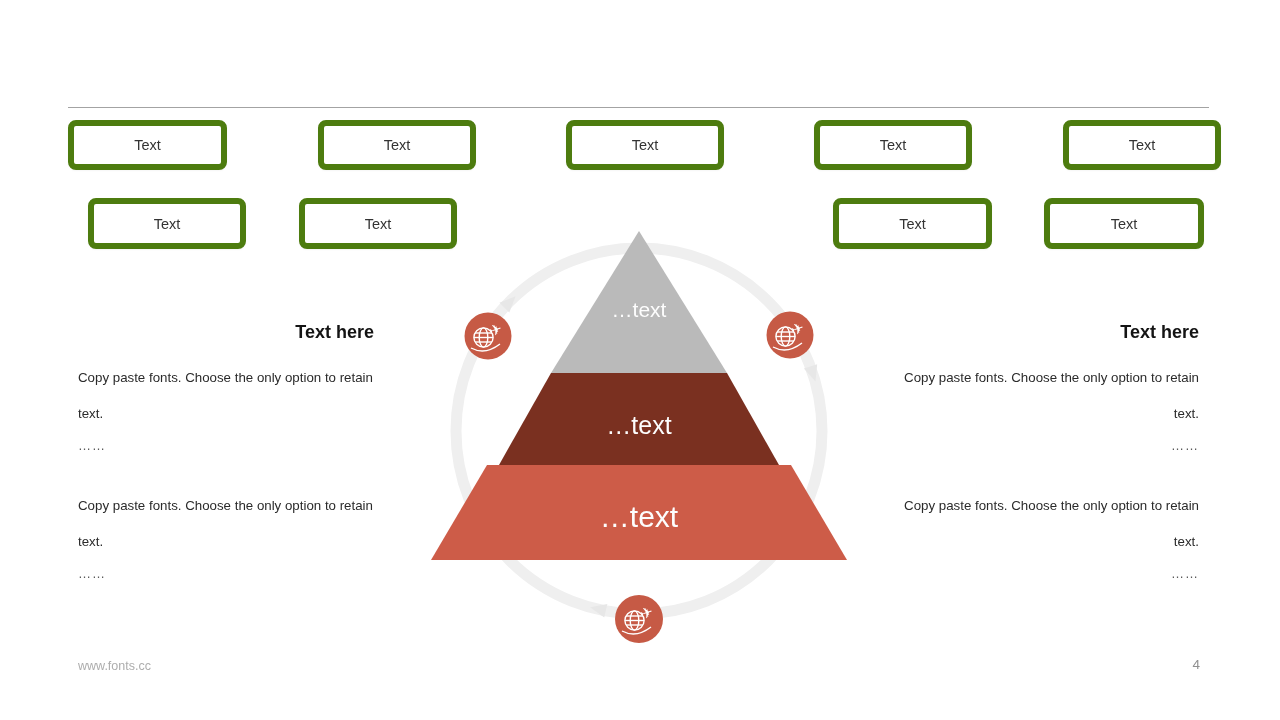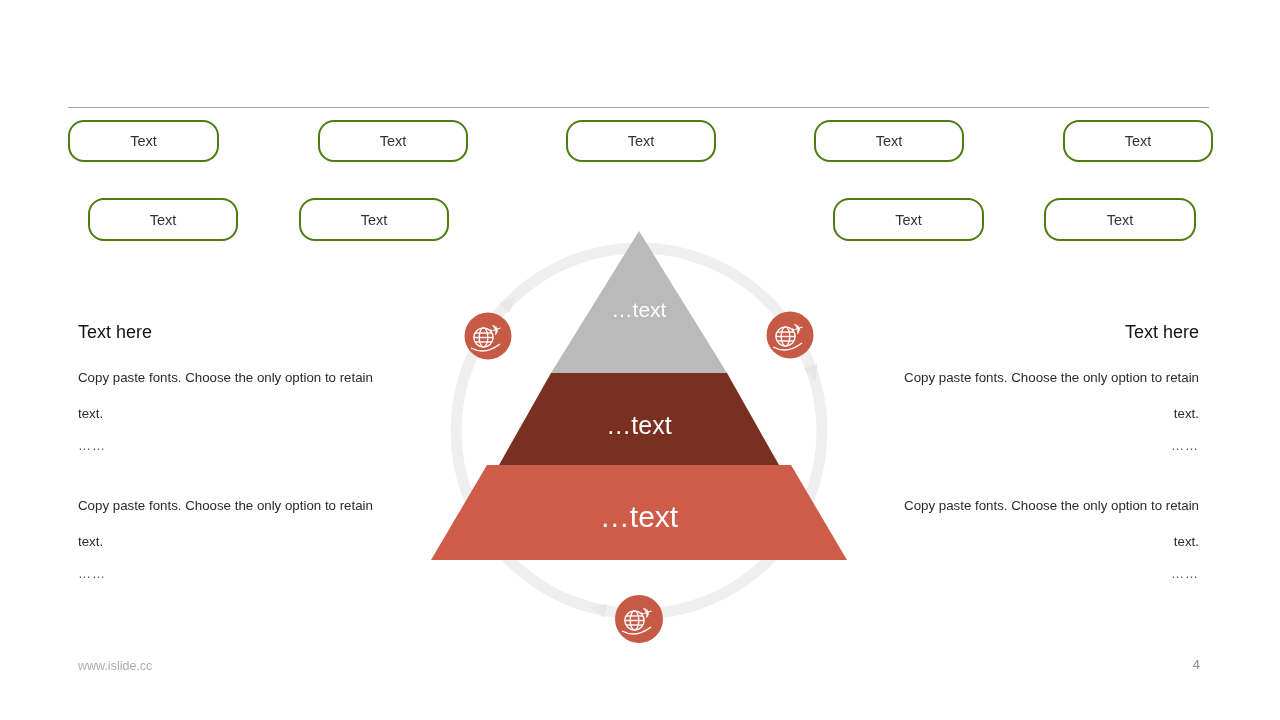--- a/index.html
+++ b/index.html
@@ -1,39 +1,39 @@
 <!DOCTYPE html>
 <html><head>
 <meta charset="utf-8">
 <style>
   html,body{margin:0;padding:0;background:#ffffff;}
   body{width:1280px;height:720px;overflow:hidden;font-family:"Liberation Sans",sans-serif;}
   .slide{position:relative;width:1280px;height:720px;background:#ffffff;}
 
   .top-line{position:absolute;left:68px;top:107px;width:1141px;height:1px;background:#a3a3a3;}
 
-  .text-box{position:absolute;height:38px;background:#ffffff;border:2px solid #4d7c0f;
-    border-radius:16px;display:flex;align-items:center;justify-content:center;
+  .text-box{position:absolute;height:38px;background:#ffffff;border:6px solid #4d7c0f;
+    border-radius:8px;display:flex;align-items:center;justify-content:center;
     box-shadow:0 1px 2px rgba(0,0,0,0.04);}
   .text-box span{font-size:14.5px;color:#333333;}
 
   .r1-b1{left:68px;top:120px;width:147px;}
   .r1-b2{left:318px;top:120px;width:146px;}
   .r1-b3{left:566px;top:120px;width:146px;}
   .r1-b4{left:814px;top:120px;width:146px;}
   .r1-b5{left:1063px;top:120px;width:146px;}
   .r2-b1{left:88px;top:198px;width:146px;height:39px;}
   .r2-b2{left:299px;top:198px;width:146px;height:39px;}
   .r2-b3{left:833px;top:198px;width:147px;height:39px;}
   .r2-b4{left:1044px;top:198px;width:148px;height:39px;}
 
   .panel{position:absolute;top:320px;width:296px;}
   .panel-left{left:78px;text-align:left;}
   .panel-right{left:903px;text-align:right;}
-  .panel h2{margin:0 0 16px 0;font-size:18px;line-height:24px;font-weight:400;color:#141414;}
+  .panel h2{margin:0 0 16px 0;font-size:18px;line-height:24px;font-weight:700;color:#141414;text-align:right;}
   .panel p.body{margin:0;font-size:13.3px;line-height:36px;color:#2b2b2b;}
   .panel p.dots{margin:0 0 28px 0;font-size:13px;line-height:28px;color:#5a5a5a;letter-spacing:1px;}
 
   svg text.tier-label{fill:#fdfdfd;font-family:"Liberation Sans",sans-serif;}
   svg{position:absolute;left:0;top:0;}
 
   .footer-url{position:absolute;left:78px;top:659px;font-size:12.5px;color:#adadad;}
   .page-number{position:absolute;right:80px;top:657px;font-size:13.5px;color:#909090;}
 </style>
 </head>
@@ -136,16 +136,16 @@
         <ellipse cx="-4.5" cy="1.5" rx="4.3" ry="9.6"></ellipse>
         <line x1="-13" y1="-3" x2="4" y2="-3"></line>
         <line x1="-14.1" y1="1.5" x2="5.1" y2="1.5"></line>
         <line x1="-13" y1="6" x2="4" y2="6"></line>
         <path d="M -17,12 Q -3,19.5 12,8"></path>
       </g>
       <text x="8" y="-1" font-size="15" fill="#ffffff" text-anchor="middle" transform="rotate(-18 8 -5)" font-family="DejaVu Sans">✈</text>
     </g>
   </svg>
 
-  <div class="footer-url">www.islide.cc</div>
+  <div class="footer-url">www.fonts.cc</div>
   <div class="page-number">4</div>
 
 </div>
 
 </body></html>

